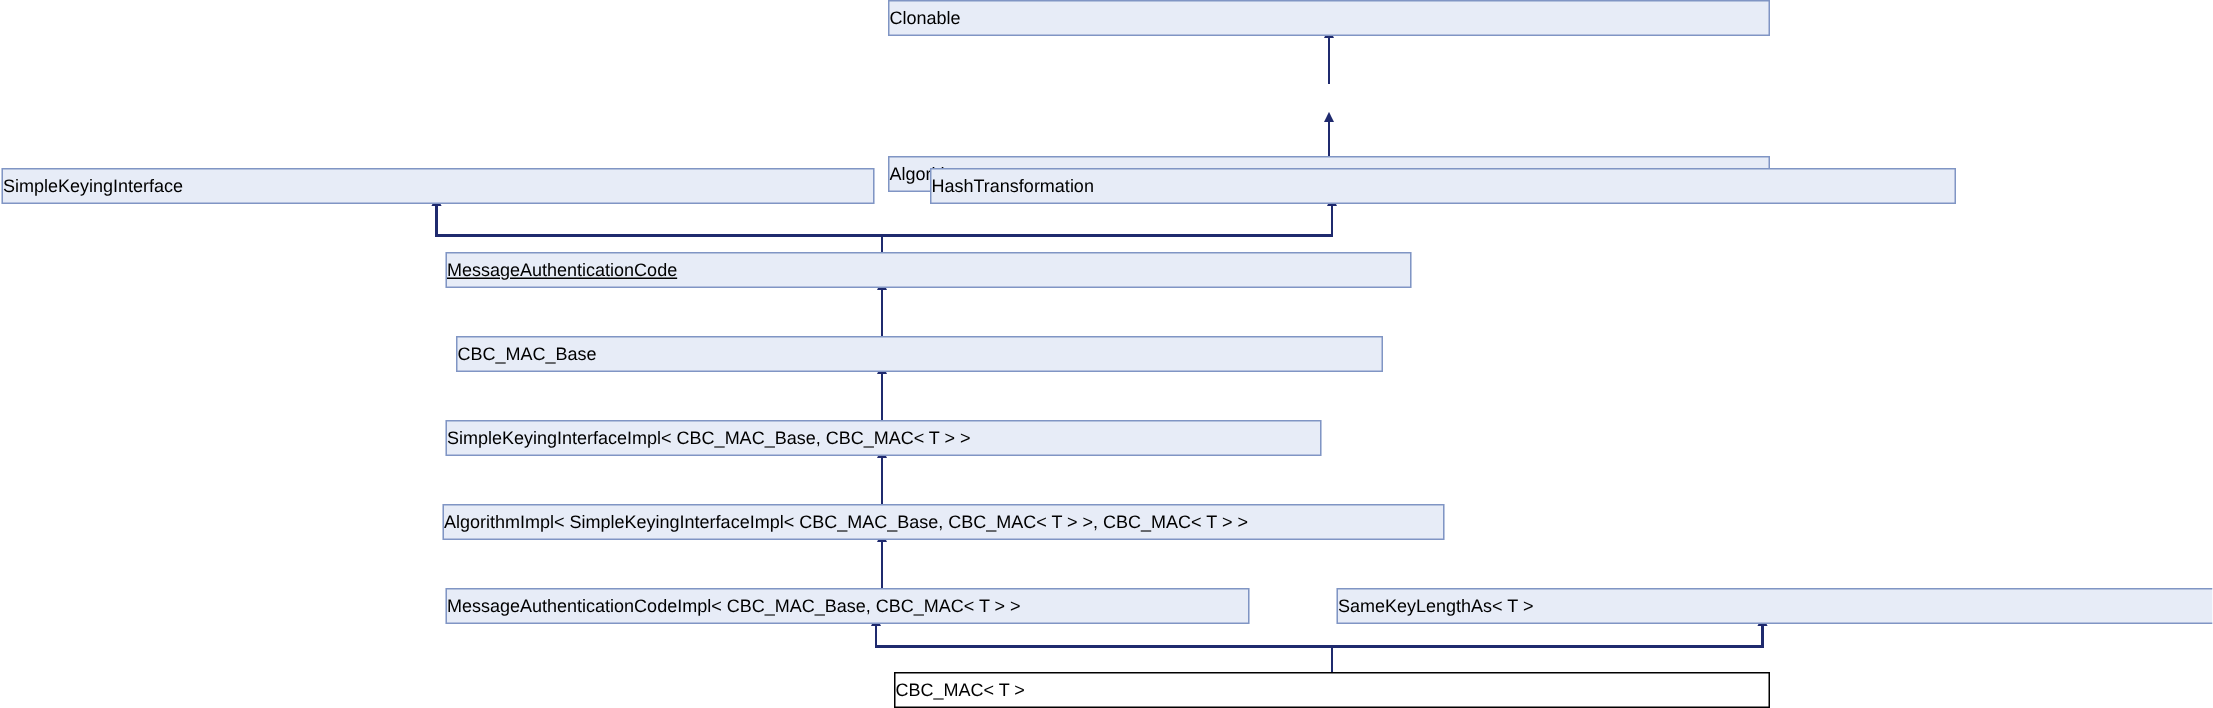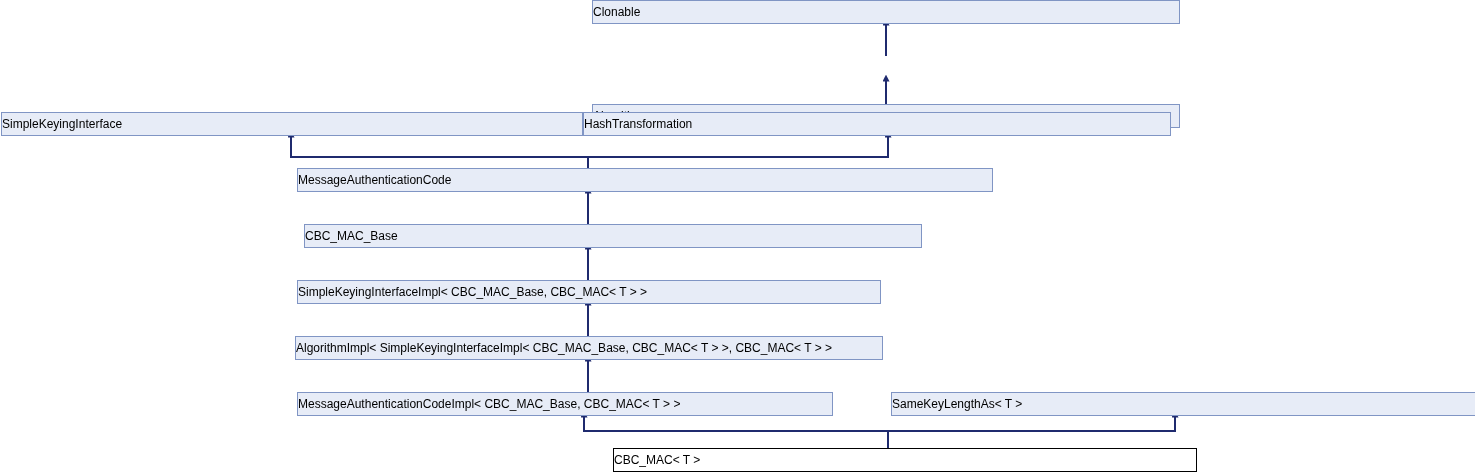--- a/index.html
+++ b/index.html
@@ -35,21 +35,20 @@
     color: #000000;
     white-space: nowrap;
     overflow: hidden;
     background: #e7ecf7;
     border: 1px solid #8095c4;
     z-index: 2;
   }
   .node.current {
     background: #ffffff;
     border: 1px solid #000000;
-    margin-left: 17px;
   }
 </style>
 </head>
 <body>
 
 <div id="diagram">
 
   <svg id="edge-layer" width="1475" height="472" viewBox="0 0 1475 472" xmlns="http://www.w3.org/2000/svg">
     <defs>
       <marker id="arrowup" markerWidth="7" markerHeight="7" refX="3.5" refY="6.4" orient="0" markerUnits="userSpaceOnUse">
@@ -86,37 +85,37 @@
   </div>
 
   <div class="node" style="left:592px; top:56px; width:588px;margin-top:48px;">
     <span>Algorithm</span>
   </div>
 
   <div class="node" style="left:1px; top:112px; width:582px;">
     <span>SimpleKeyingInterface</span>
   </div>
 
-  <div class="node" style="left:583px; top:112px; width:588px;">
+  <div class="node" style="left:620px; top:112px; width:684px;">
     <span>HashTransformation</span>
   </div>
 
-  <div class="node" style="left:297px; top:168px; width:696px;">
+  <div class="node" style="left:297px; top:168px; width:644px;text-decoration:underline;">
     <span>MessageAuthenticationCode</span>
   </div>
 
   <div class="node" style="left:304px; top:224px; width:618px;">
     <span>CBC_MAC_Base</span>
   </div>
 
   <div class="node" style="left:297px; top:280px; width:584px;">
     <span>SimpleKeyingInterfaceImpl&lt; CBC_MAC_Base, CBC_MAC&lt; T &gt; &gt;</span>
   </div>
 
-  <div class="node" style="left:295px; top:336px; width:588px;">
+  <div class="node" style="left:295px; top:336px; width:668px;">
     <span>AlgorithmImpl&lt; SimpleKeyingInterfaceImpl&lt; CBC_MAC_Base, CBC_MAC&lt; T &gt; &gt;, CBC_MAC&lt; T &gt; &gt;</span>
   </div>
 
   <div class="node" style="left:297px; top:392px; width:536px;">
     <span>MessageAuthenticationCodeImpl&lt; CBC_MAC_Base, CBC_MAC&lt; T &gt; &gt;</span>
   </div>
 
   <div class="node" style="left:891px; top:392px; width:649px;">
     <span>SameKeyLengthAs&lt; T &gt;</span>
   </div>

